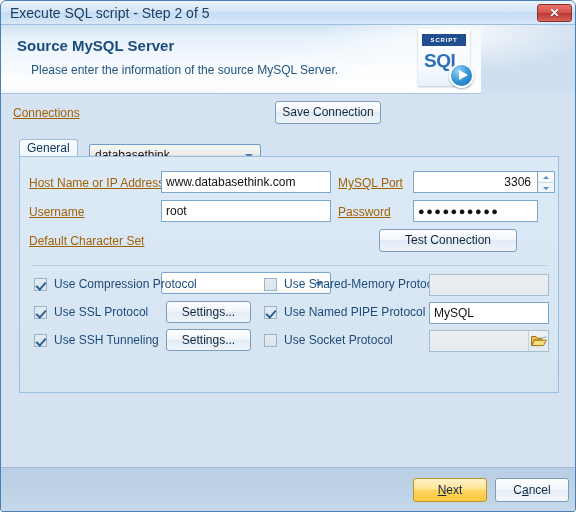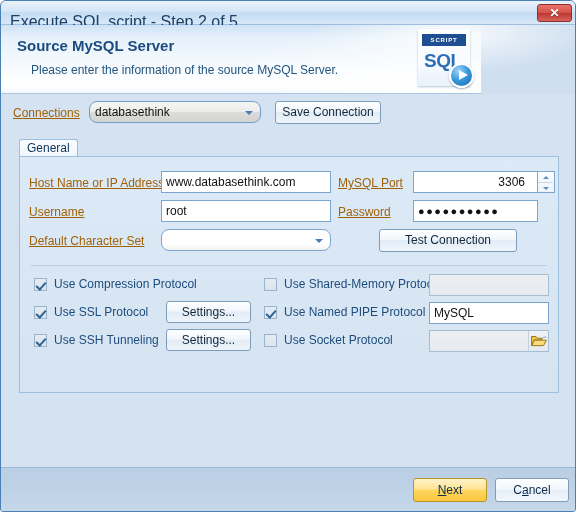--- a/index.html
+++ b/index.html
@@ -34,22 +34,22 @@
     left: 0; top: 0;
     width: 576px;
     height: 24px;
     box-sizing: border-box;
     background: linear-gradient(to bottom, #e9f2fb 0%, #d5e6f7 45%, #c4dcf3 52%, #d7e8f8 100%);
     border-bottom: 1px solid #9dbede;
     border-radius: 5px 5px 0 0;
   }
   .titlebar-text {
     position: absolute;
-    left: 9px; top: 12px;
-    font-size: 16px;
+    left: 9px; top: 4px;
+    font-size: 14px;
     color: #1c3f66;
     white-space: nowrap;
   }
   .close-button {
     position: absolute;
     right: 5px; top: 3px;
     width: 35px; height: 18px;
     box-sizing: border-box;
     border: 1px solid #8a2f2f;
     border-radius: 3px;
@@ -166,23 +166,24 @@
     text-decoration: underline;
   }
 
   
   .lbl-connections { left: 12px; top: 105px; }
 
   .combo {
     position: absolute;
     box-sizing: border-box;
     border: 1px solid #6f9ec9;
-    border-radius: 8px;
+    border-radius: 2px;
     background: linear-gradient(to bottom, #f6f6f4 0%, #ececeb 48%, #dcdcda 50%, #d3d3d1 100%);
     cursor: pointer;
+    margin-top: 43px;
   }
   .combo .combo-text {
     position: absolute;
     left: 5px; top: 3px;
     color: #111111;
     font-size: 12px;
     white-space: nowrap;
   }
   .combo .combo-arrow {
     position: absolute;
@@ -266,21 +267,21 @@
     height: 22px;
     white-space: nowrap;
     overflow: hidden;
     cursor: text;
   }
   .input.disabled {
     background: linear-gradient(to bottom, #eceff2 0%, #e6eaee 100%);
     border: 1px solid #a7bdd2;
     color: #7d8a96;
   }
-  .input.right { text-align: right; padding-right: 12px; }
+  .input.right { text-align: right; padding-right: 6px; }
 
   #input-host     { left: 160px; top: 170px; width: 170px; }
   #input-username { left: 160px; top: 199px; width: 170px; }
   #input-port     { left: 412px; top: 170px; width: 125px; }
   #input-password { left: 412px; top: 199px; width: 125px;
                     letter-spacing: 1.5px; font-size: 11px; }
 
   .lbl-host     { left: 28px; top: 175px; }
   .lbl-username { left: 28px; top: 204px; }
   .lbl-charset  { left: 28px; top: 233px; }

